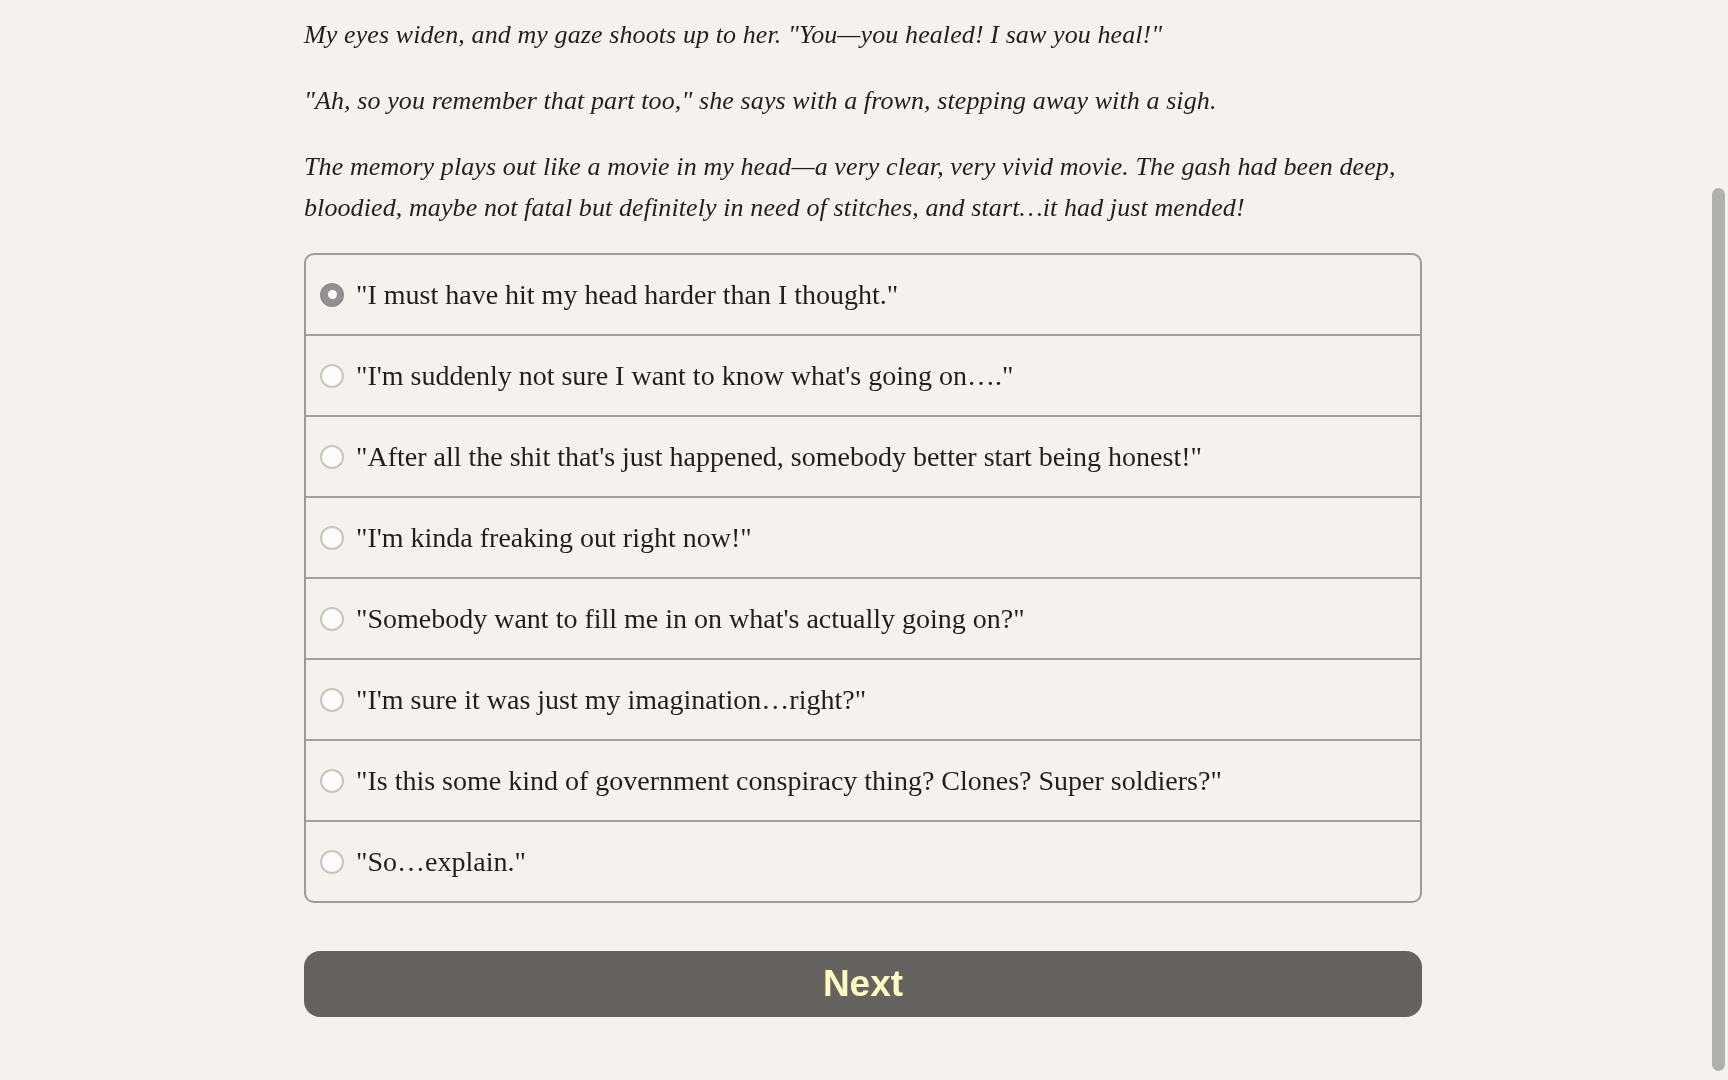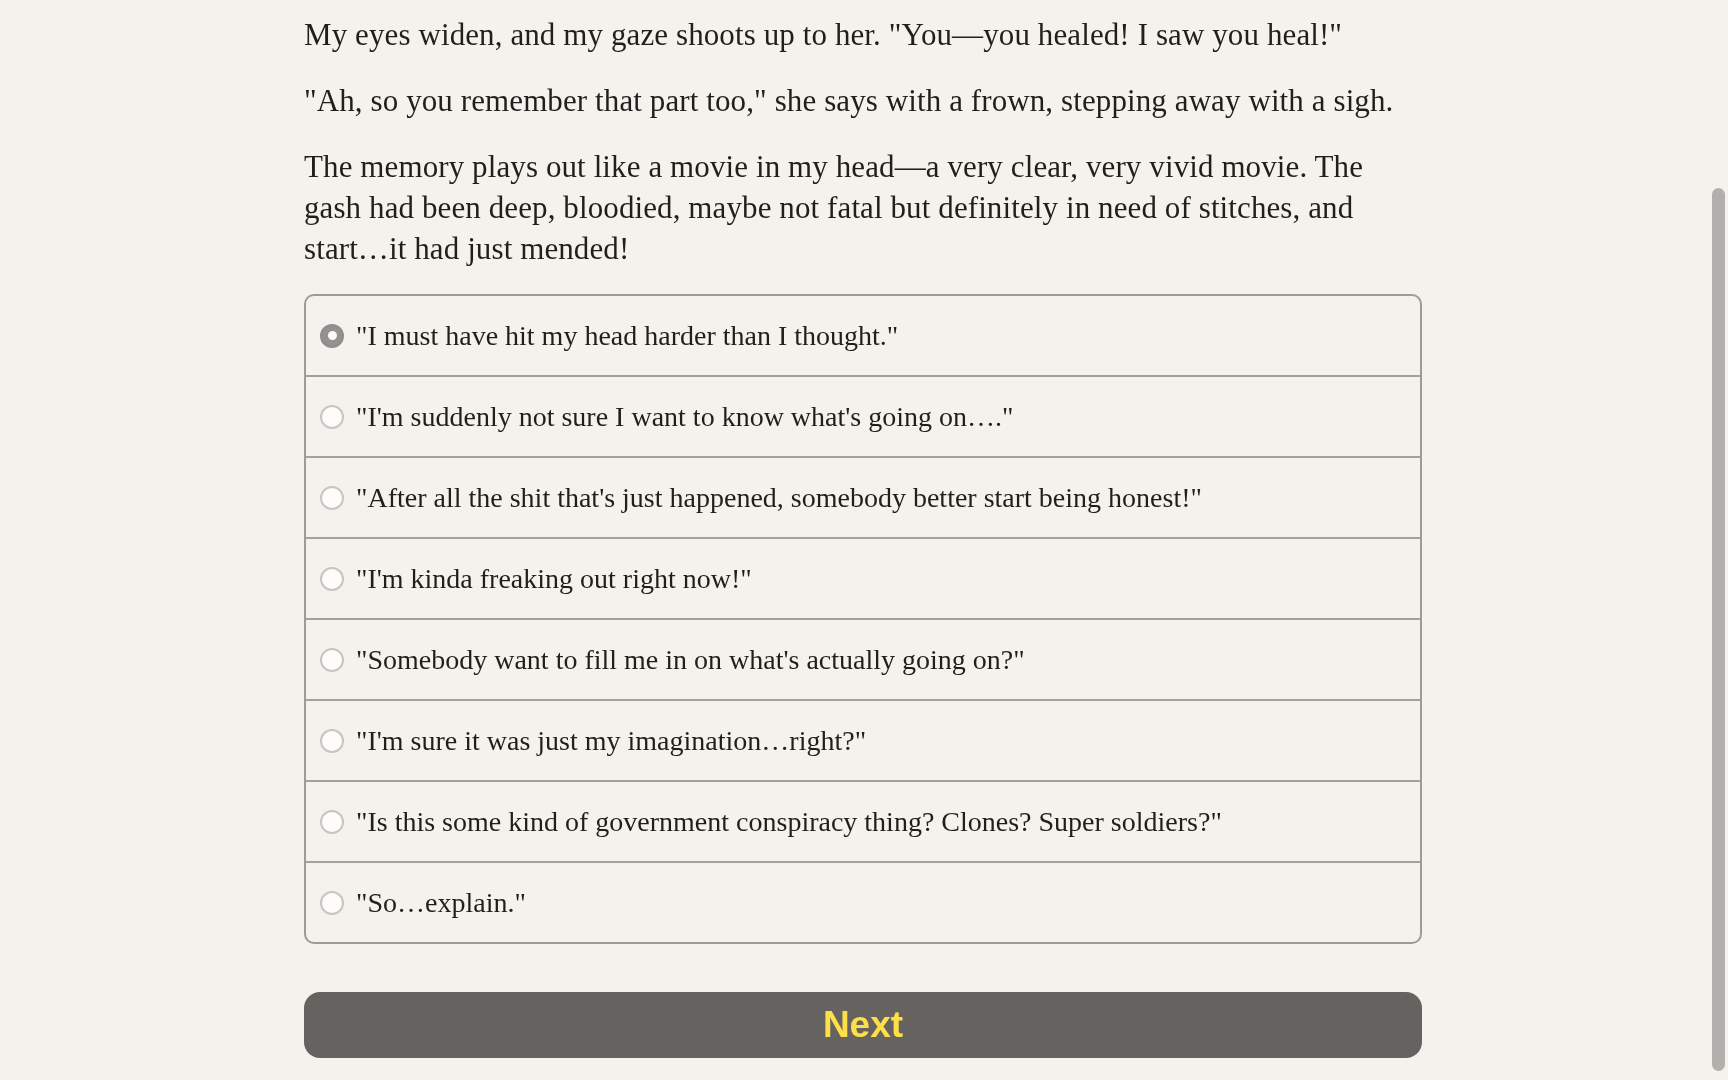--- a/index.html
+++ b/index.html
@@ -15,24 +15,25 @@
     position: relative;
     overflow: hidden;
   }
   .content {
     position: absolute;
     left: 304px;
     top: 0;
     width: 1118px;
   }
   .story-paragraph {
-    font-size: 31px;
+    font-size: 26px;
     line-height: 41px;
     margin: 0 0 25px 0;
     letter-spacing: 0.1px;
+    font-style: italic;
   }
   .story-paragraph:first-child {
     margin-top: 14px;
   }
   .choice-list {
     border: 2px solid #9e9a95;
     border-radius: 10px;
     background: #f5f1ec;
     overflow: hidden;
     margin-top: 25px;
@@ -76,21 +77,21 @@
     line-height: 1.2;
   }
   .next-button {
     display: block;
     width: 100%;
     height: 66px;
     margin-top: 48px;
     background: #656260;
     border: none;
     border-radius: 16px;
-    color: #fde047;
+    color: #fef9c3;
     font-family: "Liberation Sans", sans-serif;
     font-weight: bold;
     font-size: 37px;
     cursor: pointer;
   }
   .scrollbar-thumb {
     position: absolute;
     right: 3px;
     top: 188px;
     width: 13px;

